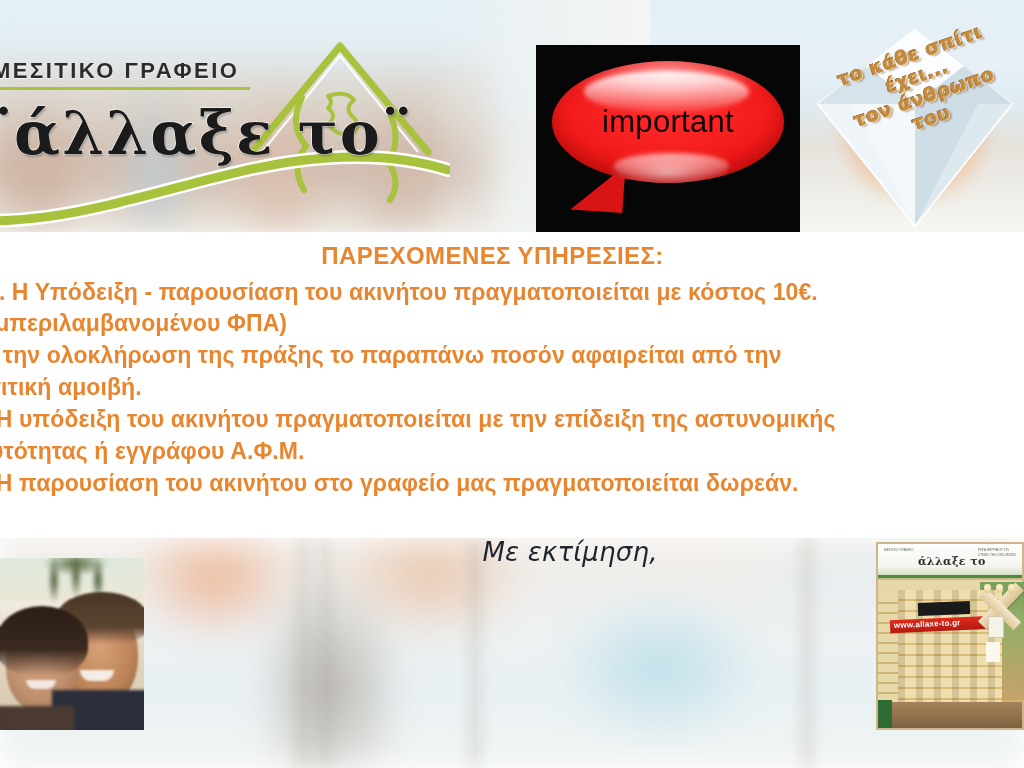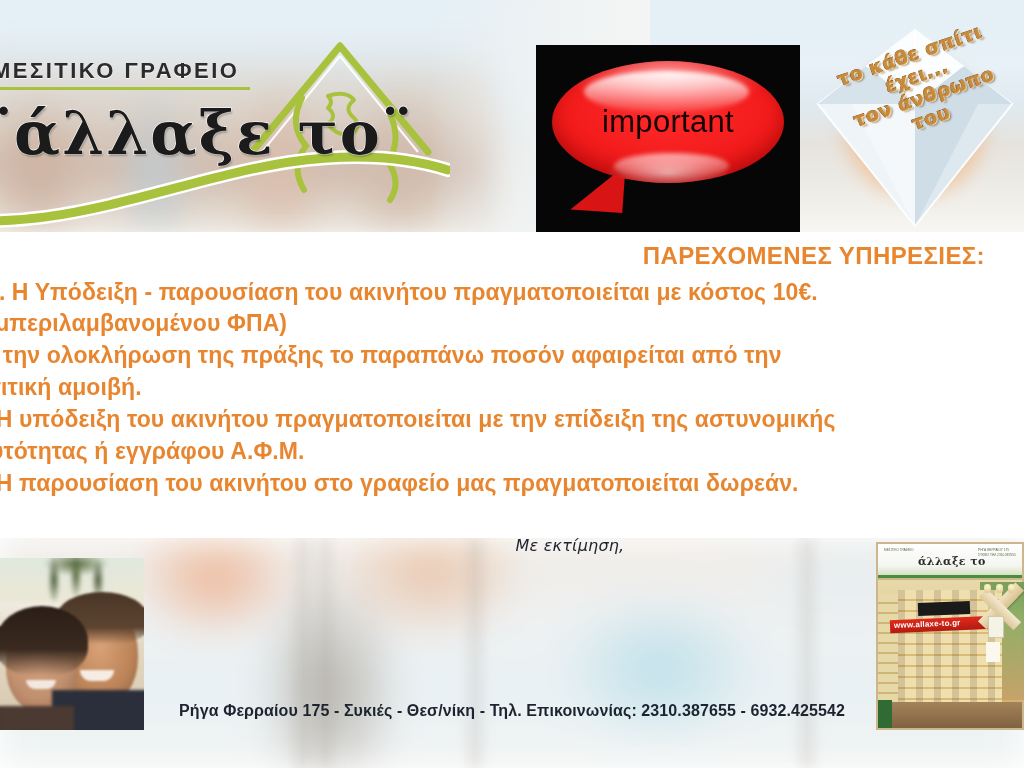--- a/index.html
+++ b/index.html
@@ -180,21 +180,21 @@
     paint-order: stroke fill;
     text-shadow: 1px 1px 0 rgba(255,230,180,.8), 2px 2px 2px rgba(90,50,10,.5);
   }
   .diamond-text span { display: block; white-space: nowrap; }
 
   
   .services-title {
     position: absolute;
     left: 0; top: 242px;
     width: 985px;
-    text-align: right;
+    text-align: center;
     font-size: 24px;
     font-weight: bold;
     color: #e8862f;
     letter-spacing: .4px;
   }
   .body-lines {
     position: absolute;
     left: 0; top: 281px;
     width: 1024px;
   }
@@ -339,21 +339,21 @@
     backdrop-filter: blur(.6px); }
 
   
   .signature {
     position: absolute;
     left: 420px; top: 536px;
     width: 300px;
     text-align: center;
     font-family: "DejaVu Sans", sans-serif;
     font-style: italic;
-    font-size: 16px;
+    font-size: 26px;
     line-height: 1.28;
     color: #1f2430;
     letter-spacing: .2px;
   }
   .signature span { display: block; white-space: nowrap; }
 
   
   .footer {
     position: absolute;
     left: 0; top: 702px;
@@ -487,15 +487,14 @@
       <div class="ps-sign-micro" style="left:100px;width:42px">ΡΗΓΑ ΦΕΡΡΑΙΟΥ 175 ΣΥΚΙΕΣ  ΤΗΛ 2310.387655</div>
       <div class="ps-sign-text">άλλαξε το</div>
     </div>
     <div class="ps-blur"></div>
   </div>
 
   <div class="signature">
     <span>Με εκτίμηση,</span>
   </div>
 
-  <div class="footer">Ρήγα Φερραίου 175 - Συκιές - Θεσ/νίκη - Τηλ. Επικοινωνίας: 2310.387655 - 6932.425542</div>
 
 </div>
 
 </body></html>

